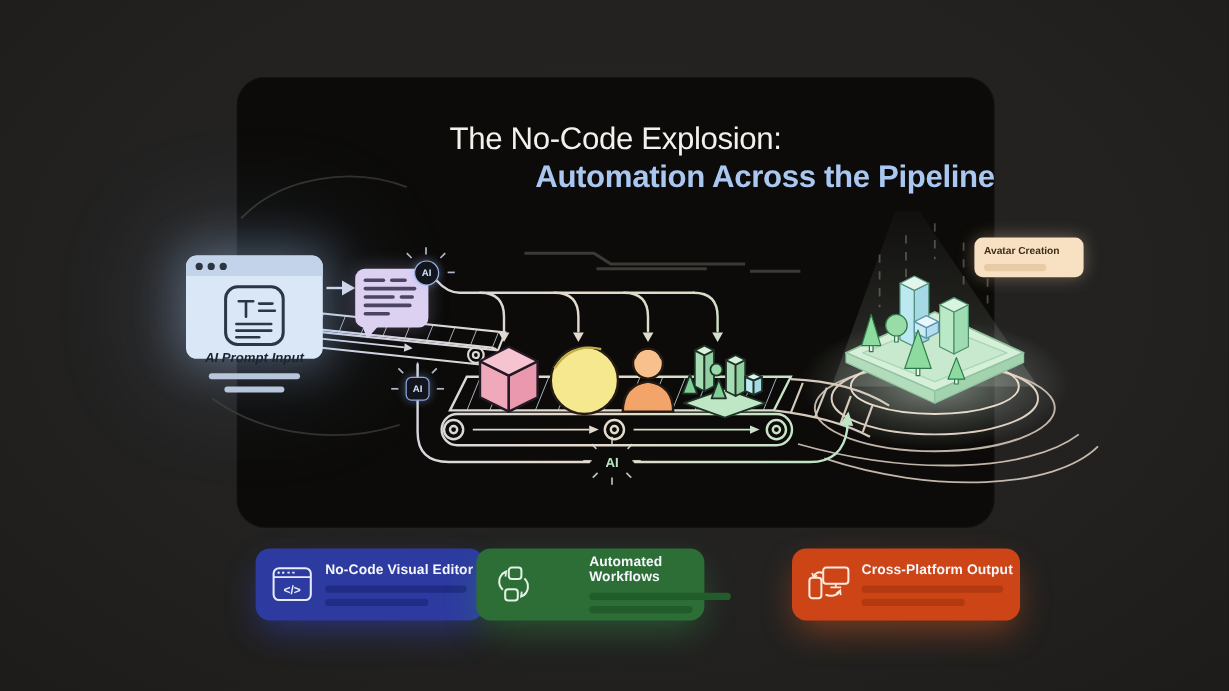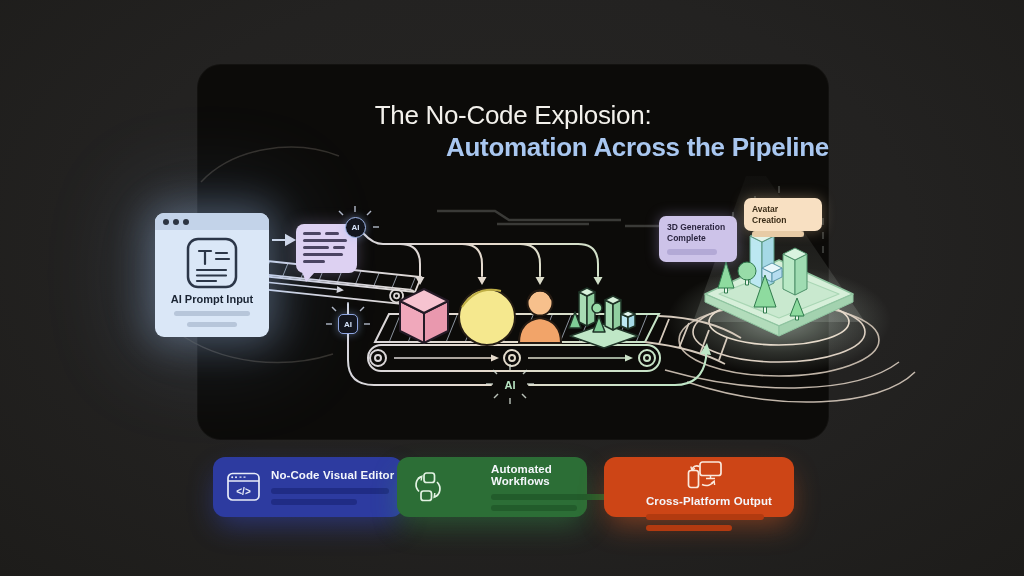--- a/index.html
+++ b/index.html
@@ -7,22 +7,22 @@
   .stage{position:relative;width:1024px;height:576px;overflow:hidden;
     background:radial-gradient(ellipse at 50% 42%, #262523 0%, #232221 55%, #1d1c1a 100%);}
   .panel{position:absolute;left:197px;top:64px;width:632px;height:376px;border-radius:24px;
     background:#0c0b09;border:1px solid rgba(255,255,255,0.03);}
   .title{position:absolute;left:197px;top:100px;width:632px;text-align:center;line-height:1.22;}
   .title .l1{font-size:26px;font-weight:normal;color:#f3f1ec;letter-spacing:-0.3px;}
   .title .l2{font-size:26px;font-weight:bold;color:#a9c7f0;letter-spacing:-0.3px;text-align:right;}
   svg.diagram{position:absolute;left:197px;top:64px;overflow:visible;}
 
   
-  .browser{position:absolute;left:155px;top:213px;width:114px;height:124px;border-radius:9px;
-    background:#dae7f7;box-shadow:0 0 38px 8px rgba(165,198,244,0.33),0 0 90px 28px rgba(140,180,235,0.12);}
+  .browser{position:absolute;left:155px;top:213px;width:114px;height:86px;border-radius:9px;
+    background:#dae7f7;box-shadow:0 0 38px 8px rgba(165,198,244,0.33),0 0 90px 28px rgba(140,180,235,0.12);font-style:italic;}
   .browser-head{height:17px;border-radius:9px 9px 0 0;background:#c3d3e9;display:flex;align-items:center;padding-left:8px;gap:4px;}
   .dot{width:6px;height:6px;border-radius:50%;background:#2d3542;}
   .browser-body{padding:7px 10px 0 10px;text-align:center;}
   .doc-icon{display:block;margin:0 auto;}
   .browser-label{margin-top:4px;font-size:11px;font-weight:bold;color:#1a2433;}
   .ph-bar{height:5px;border-radius:3px;background:#b7c6da;margin:6px auto 0 auto;}
 
   
   .bubble{position:absolute;left:296px;top:224px;width:61px;height:49px;border-radius:8px;
     background:#ddd1f2;padding:8px 7px 0 7px;box-shadow:0 0 16px rgba(205,185,250,0.28);}
@@ -35,35 +35,35 @@
   .ai-badge{position:absolute;display:flex;align-items:center;justify-content:center;
     background:#12151e;color:#d5e3fa;font-size:8px;font-weight:bold;
     box-shadow:0 0 8px rgba(150,185,245,0.45);}
   .ai-circle{left:345px;top:217px;width:21px;height:21px;border-radius:50%;border:1.5px solid #9db4e6;}
   .ai-square{left:338px;top:314px;width:20px;height:20px;border-radius:5px;border:1.5px solid #8fa6e2;}
 
   
   .status-card{position:absolute;border-radius:7px;padding:6px 8px;font-size:8.5px;font-weight:bold;line-height:1.3;}
   .sc-purple{left:659px;top:216px;width:78px;height:46px;background:#cdc3e9;color:#2b2540;
     box-shadow:0 0 14px rgba(190,175,240,0.35);}
-  .sc-peach{left:744px;top:198px;width:78px;height:33px;background:#f8e0c2;color:#3a2c18;
+  .sc-peach{left:812px;top:198px;width:91px;height:33px;background:#f8e0c2;color:#3a2c18;
     box-shadow:0 0 14px rgba(248,215,170,0.35);}
   .sc-green{left:786px;top:273px;width:79px;height:47px;background:#cfeeda;color:#1d3c2c;
     box-shadow:0 0 14px rgba(180,235,200,0.4);}
   .sc-bar{height:6px;border-radius:3px;margin-top:5px;}
   .sc-purple .sc-bar{width:50px;background:#b3a9d6;}
   .sc-peach .sc-bar{width:52px;background:#e7cba6;}
   .sc-green .sc-bar{width:50px;background:#aad7bc;}
 
   
   .feature{position:absolute;top:457px;width:190px;height:60px;border-radius:12px;
     display:flex;align-items:center;padding:0 0 0 12px;cursor:pointer;}
   .f-blue{left:213px;background:#2d3ba0;box-shadow:0 12px 28px -4px rgba(55,75,215,0.45);}
   .f-green{left:397px;background:#2c6e36;box-shadow:0 12px 28px -4px rgba(55,160,80,0.4);gap:36px;}
-  .f-orange{left:604px;background:#cd4516;box-shadow:0 12px 28px -4px rgba(230,95,35,0.45);flex-direction:column;}
+  .f-orange{left:660px;background:#cd4516;box-shadow:0 12px 28px -4px rgba(230,95,35,0.45);}
   .f-icon{flex:0 0 38px;}
   .f-text{margin-left:8px;}
   .f-label{font-size:11.5px;font-weight:bold;color:#f4f6fb;letter-spacing:0.1px;}
   .f-bar1,.f-bar2{height:6px;border-radius:3px;}
   .f-bar1{width:118px;margin-top:7px;}
   .f-bar2{width:86px;margin-top:5px;}
   .f-blue .f-bar1,.f-blue .f-bar2{background:#202c85;}
   .f-green .f-bar1,.f-green .f-bar2{background:#225c2b;}
   .f-orange .f-bar1,.f-orange .f-bar2{background:#b23a10;}
 </style>
@@ -321,24 +321,20 @@
         <span class="b-seg" style="width:40px"></span>
       </div>
     <div class="b-row">
         <span class="b-seg" style="width:22px"></span>
       </div>
   </div>
 
   <div class="ai-badge ai-circle">AI</div>
   <div class="ai-badge ai-square">AI</div>
 
-  <div class="status-card sc-purple">
-    <span>3D Generation Complete</span>
-    <div class="sc-bar"></div>
-  </div>
   <div class="status-card sc-peach">
     <span>Avatar Creation</span>
     <div class="sc-bar"></div>
   </div>
 
   <div class="feature f-blue">
     <svg class="f-icon" width="36" height="32" viewBox="0 0 36 32">
       <rect x="2" y="2.5" width="31" height="26.5" rx="4.5" fill="none" stroke="#e8ecf8" stroke-width="1.7"></rect>
       <line x1="2" y1="10" x2="33" y2="10" stroke="#e8ecf8" stroke-width="1.5"></line>
       <circle cx="6.2" cy="6.2" r="1" fill="#e8ecf8"></circle>

